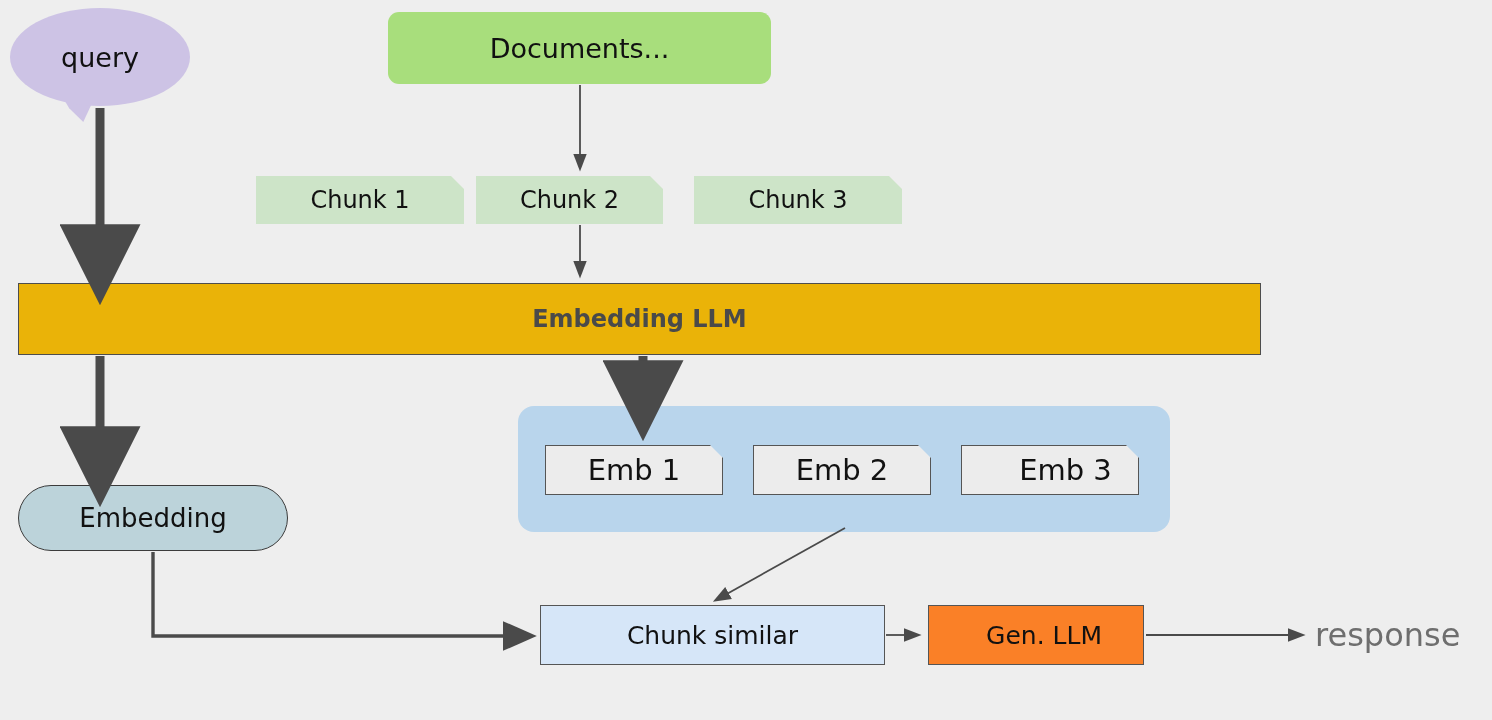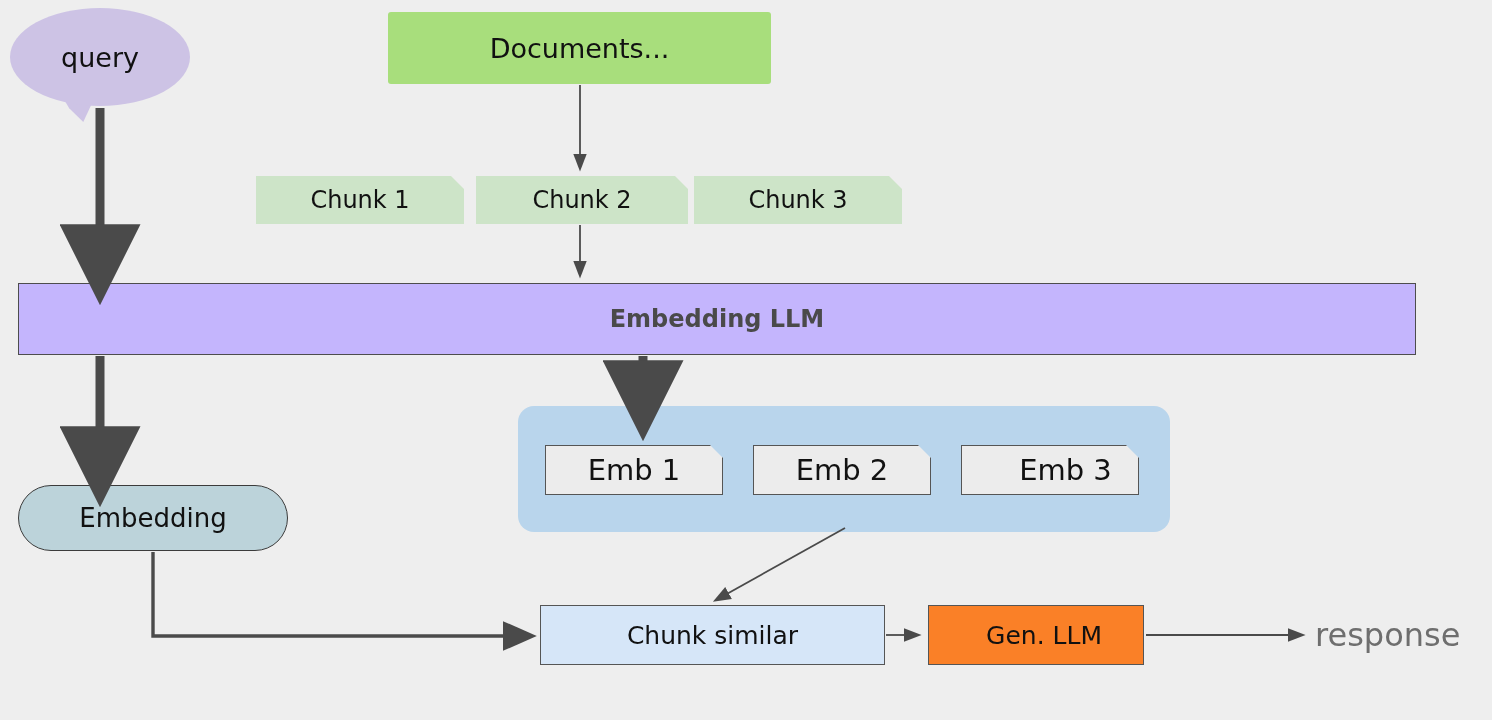--- a/index.html
+++ b/index.html
@@ -45,38 +45,38 @@
     width: 44px; height: 36px;
     background: #cdc3e5;
     clip-path: polygon(0% 0%, 100% 0%, 62% 100%, 30% 62%);
     z-index: 4;
   }
   
   #documents-box {
     left: 388px; top: 12px;
     width: 383px; height: 72px;
     background: #a8de7c;
-    border-radius: 3px;
+    border-radius: 11px;
     font-size: 27px;
   }
   
   .chunk-box {
     height: 48px;
     background: #cde4c8;
     font-size: 24px;
     clip-path: polygon(0 0, calc(100% - 13px) 0, 100% 13px, 100% 100%, 0 100%);
   }
   #chunk-1 { left: 256px; top: 176px; width: 208px; }
-  #chunk-2 { left: 476px; top: 176px; width: 212px; text-align: right; }
+  #chunk-2 { left: 476px; top: 176px; width: 187px; text-align: right; }
   #chunk-3 { left: 694px; top: 176px; width: 208px; }
   
   #embedding-llm {
     left: 18px; top: 283px;
-    width: 1398px; height: 72px;
-    background: #c4b5fd;
+    width: 1243px; height: 72px;
+    background: #eab308;
     border: 1.6px solid #4d4d4d;
     font-size: 24px;
     font-weight: bold;
     color: #4a4a4a;
   }
   
   #emb-container {
     left: 518px; top: 406px;
     width: 652px; height: 126px;
     background: #b9d5ec;

